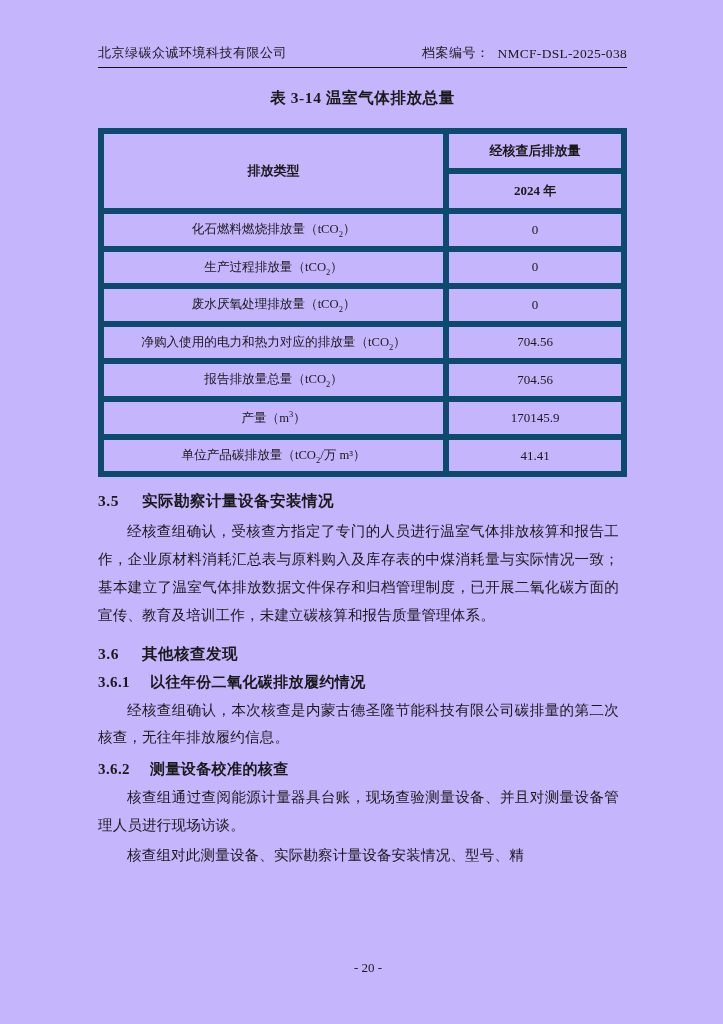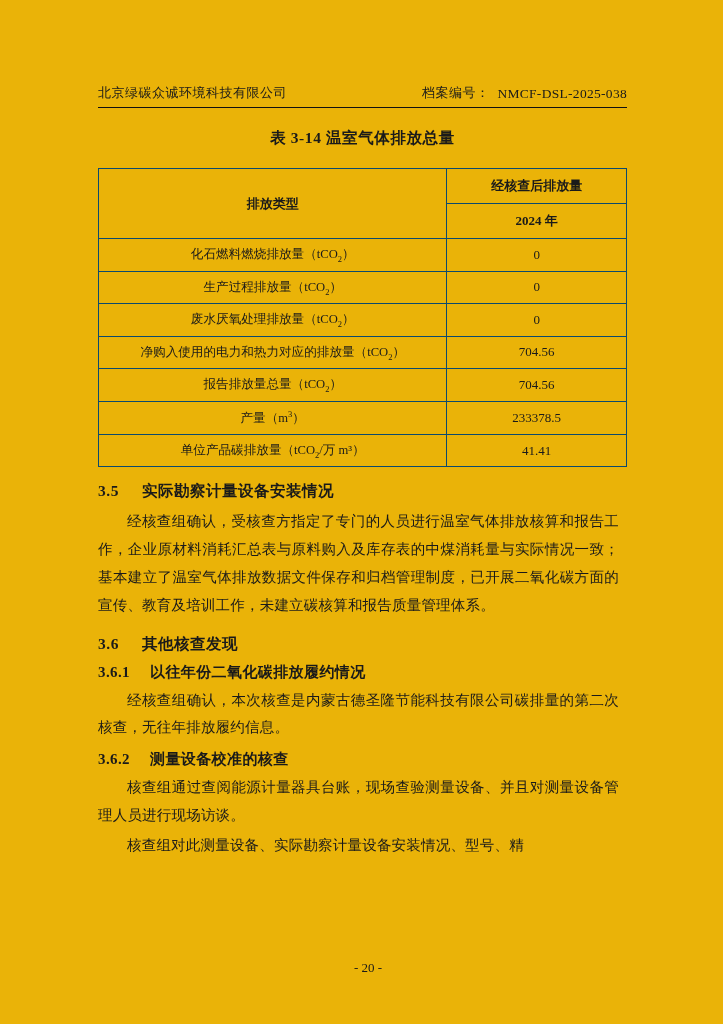--- a/index.html
+++ b/index.html
@@ -3,21 +3,21 @@
 <meta charset="utf-8">
 <style>
   html, body {
     margin: 0;
     padding: 0;
     background: #d8d8d8;
   }
   .page {
     width: 723px;
     height: 1024px;
-    background: #eab308;
+    background: #c4b5fd;
     margin: 0 auto;
     position: relative;
     box-sizing: border-box;
     font-family: "Liberation Serif", "DejaVu Serif", serif;
     color: #1a1a1a;
     overflow: hidden;
   }
   .content {
     position: absolute;
     left: 98px;
@@ -33,21 +33,20 @@
     letter-spacing: 0.5px;
     padding-bottom: 4px;
   }
   .header .left {
     font-family: "Liberation Serif", serif;
   }
   .header .right {
     display: flex;
     align-items: flex-end;
     gap: 8px;
-    margin-top: 40px;
   }
   .header .right .label { font-size: 13px; }
   .header .right .value {
     font-family: "Liberation Serif", serif;
     font-size: 13.5px;
     letter-spacing: 0.3px;
   }
   .header-rule {
     border-bottom: 1.6px solid #111;
     margin-top: 1px;
@@ -61,21 +60,21 @@
     margin-bottom: 19px;
     letter-spacing: 0.6px;
   }
   
   table.gas {
     border-collapse: collapse;
     width: 100%;
     font-size: 12.6px;
   }
   table.gas td, table.gas th {
-    border: 1px solid #0c4a6e;
+    border: 6px solid #0c4a6e;
     text-align: center;
     padding: 7px 4px;
     font-weight: normal;
   }
   table.gas th {
     font-weight: bold;
     font-size: 13px;
   }
   table.gas .col-type { width: 66%; }
   table.gas .head-tall { padding: 8px 4px; }
@@ -168,21 +167,21 @@
         <tr>
           <td><span>净购入使用的电力和热力对应的排放量（tCO</span><sub>2</sub><span>）</span></td>
           <td class="num">704.56</td>
         </tr>
         <tr>
           <td><span>报告排放量总量（tCO</span><sub>2</sub><span>）</span></td>
           <td class="num">704.56</td>
         </tr>
         <tr>
           <td><span>产量（m</span><sup>3</sup><span>）</span></td>
-          <td class="num">233378.5</td>
+          <td class="num">170145.9</td>
         </tr>
         <tr>
           <td><span>单位产品碳排放量（tCO</span><sub>2</sub><span>/万 m³）</span></td>
           <td class="num">41.41</td>
         </tr>
       </tbody>
     </table>
 
     <h2 class="sec">
       <span class="num">3.5</span><span>实际勘察计量设备安装情况</span>

